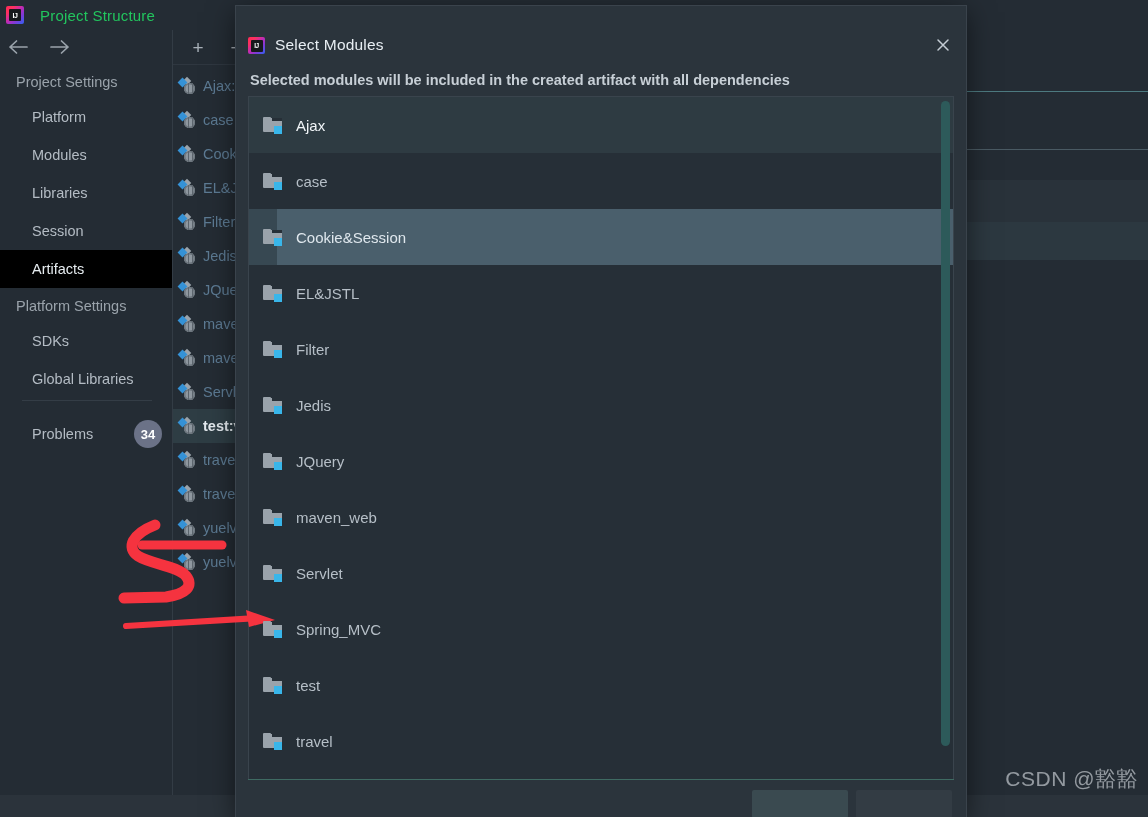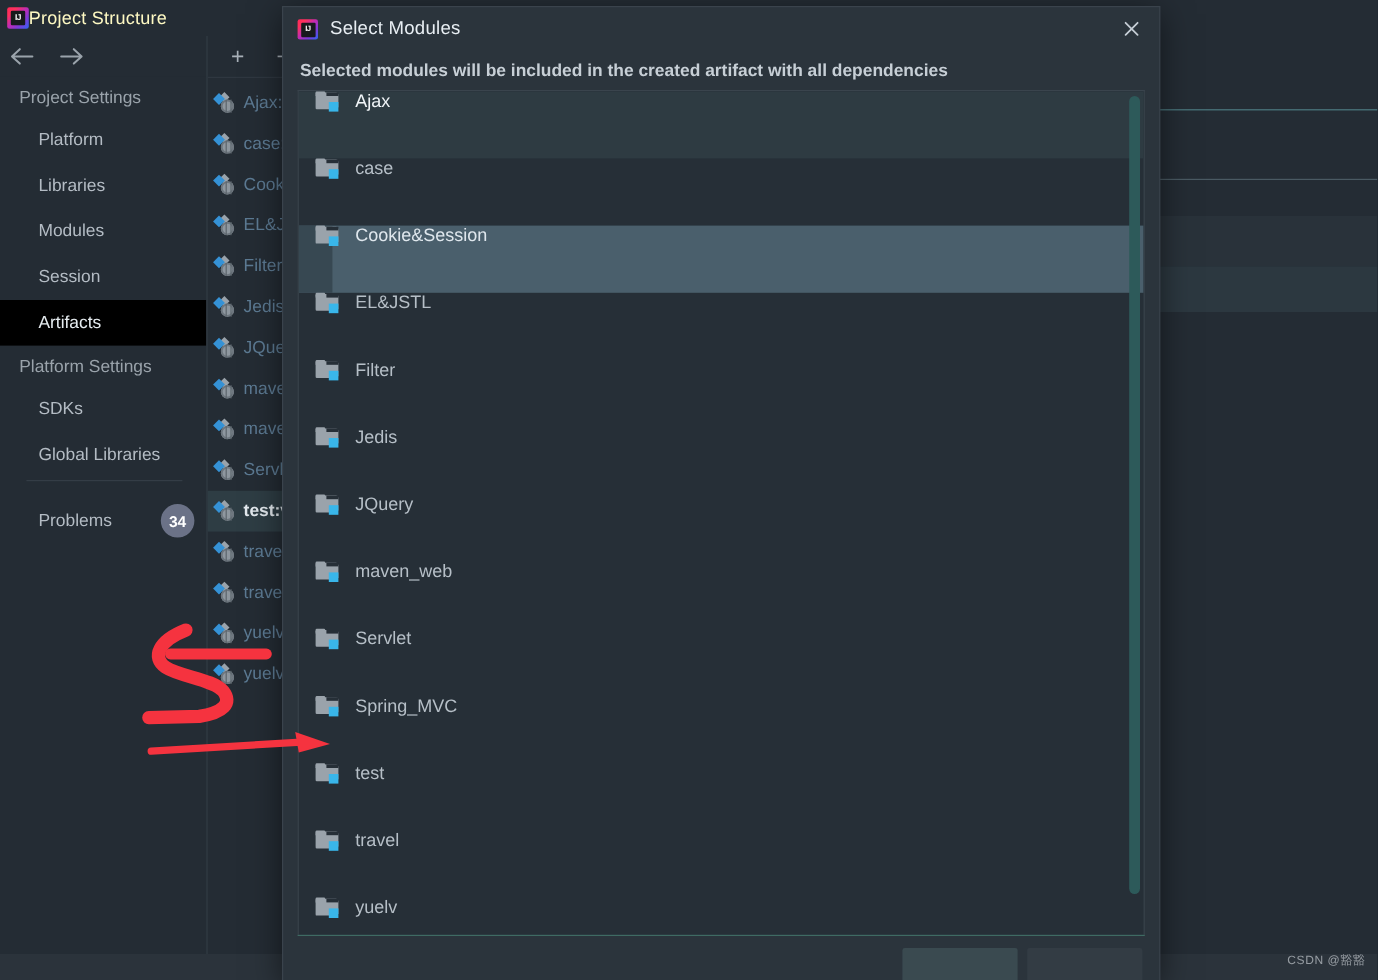--- a/index.html
+++ b/index.html
@@ -32,21 +32,21 @@
     content:""; position:absolute; left:3px; top:3px; width:12px; height:12px;
     background:#17191c; border-radius:1px;
   }
   .ij-logo .ij-txt {
     position:absolute; left:0; top:0; width:18px; height:18px;
     display:flex; align-items:center; justify-content:center;
     color:#fff; font-size:7px; font-weight:bold; letter-spacing:-0.5px;
     z-index:2; font-family:"Liberation Sans", sans-serif;
   }
   .ps-title {
-    margin-left:0; font-size:15px; color:#fef9c3; letter-spacing:.2px;
+    margin-left:16px; font-size:15px; color:#22c55e; letter-spacing:.2px;
   }
 
   .ps-navbar {
     position:absolute; left:0; top:30px; width:172px; height:34px;
     display:flex; align-items:center; gap:14px; padding-left:6px;
     box-sizing:border-box;
   }
   .nav-arrow { width:26px; height:22px; display:flex; align-items:center; justify-content:center; }
   .nav-arrow svg { display:block; }
 
@@ -141,42 +141,42 @@
   }
 
   
   .dlg {
     position:absolute; left:236px; top:6px; width:730px; height:811px;
     background:#2b343c;
     box-shadow:0 0 0 1px #3a434c, 0 6px 26px rgba(0,0,0,.55);
     display:flex; flex-direction:column;
   }
   .dlg-title {
-    height:36px; display:flex; align-items:center; padding:0 10px 0 12px; flex:none;
+    height:36px; display:flex; align-items:center; padding:0 10px 0 12px; flex:none;margin-top:21px;
   }
   .dlg-title .ij-logo { width:17px; height:17px; }
   .dlg-title .ij-logo .ij-txt { width:17px; height:17px; font-size:6.5px; }
   .dlg-title-text {
     margin-left:10px; font-size:15.5px; color:#e8eef3; letter-spacing:.2px;
   }
   .dlg-close {
     margin-left:auto; width:26px; height:26px;
     display:flex; align-items:center; justify-content:center;
     color:#c4ccd4; font-size:17px; line-height:1;
   }
   .dlg-desc {
     font-size:14.5px; color:#c7cfd6; padding:9px 0 8px 14px; flex:none;font-weight:bold;
   }
   .dlg-listwrap {
     position:relative; margin:0 12px 0 12px; flex:1 1 auto;
     background:#262f37; border:1px solid #3a444d; border-bottom:none;
     overflow:hidden;
   }
   .mod-row {
-    height:56px; display:flex; align-items:flex-start; padding-left:14px;
+    height:56px; display:flex; align-items:center; padding-left:14px;
     font-size:15px; color:#b6bfc7; cursor:default; position:relative;
   }
   .mod-row.hovered { background:#2e3b42; color:#f0f4f7; }
   .mod-row.selected { background:#4a5f6c; color:#dfe7ed; }
   .mod-row.selected::before {
     content:""; position:absolute; left:0; top:0; bottom:0; width:28px;
     background:#374852;
   }
   .mod-icon { width:19px; height:16px; position:relative; flex:none; margin-right:14px; z-index:1; }
   .mod-icon .folder {
@@ -215,22 +215,22 @@
   .dlg-btn {
     width:96px; height:28px; background:#3a4a50; border:none; border-radius:2px;
   }
   .dlg-btn.secondary { background:#333c44; }
 
   
   .annot { position:absolute; left:0; top:0; width:1148px; height:817px; pointer-events:none; }
 
   
   .watermark {
-    position:absolute; right:10px; bottom:10px;
-    font-size:10px; color:#d8dde2; opacity:.62;
+    position:absolute; right:10px; bottom:24px;
+    font-size:21px; color:#d8dde2; opacity:.62;
     letter-spacing:.5px; white-space:nowrap;
   }
 </style>
 </head>
 <body>
 
 <div id="root">
 
   <div class="ps-window">
 
@@ -250,22 +250,22 @@
       <div class="nav-arrow">
         <svg width="22" height="16" viewBox="0 0 22 16">
           <path d="M20 8 H3 M20 8 L13.5 2 M20 8 L13.5 14" stroke="#9aa3ab" stroke-width="1.7" fill="none" stroke-linecap="round"></path>
         </svg>
       </div>
     </div>
 
     <div class="ps-sidebar">
       <div class="group">Project Settings</div>
       <div class="item">Platform</div>
+      <div class="item">Modules</div>
       <div class="item">Libraries</div>
-      <div class="item">Modules</div>
       <div class="item">Session</div>
       <div class="item selected">Artifacts</div>
       <div class="group">Platform Settings</div>
       <div class="item">SDKs</div>
       <div class="item">Global Libraries</div>
     </div>
     <div class="sep-line"></div>
     <div class="ps-problems">
       <div class="lbl">Problems</div>
       <div class="badge">34</div>

